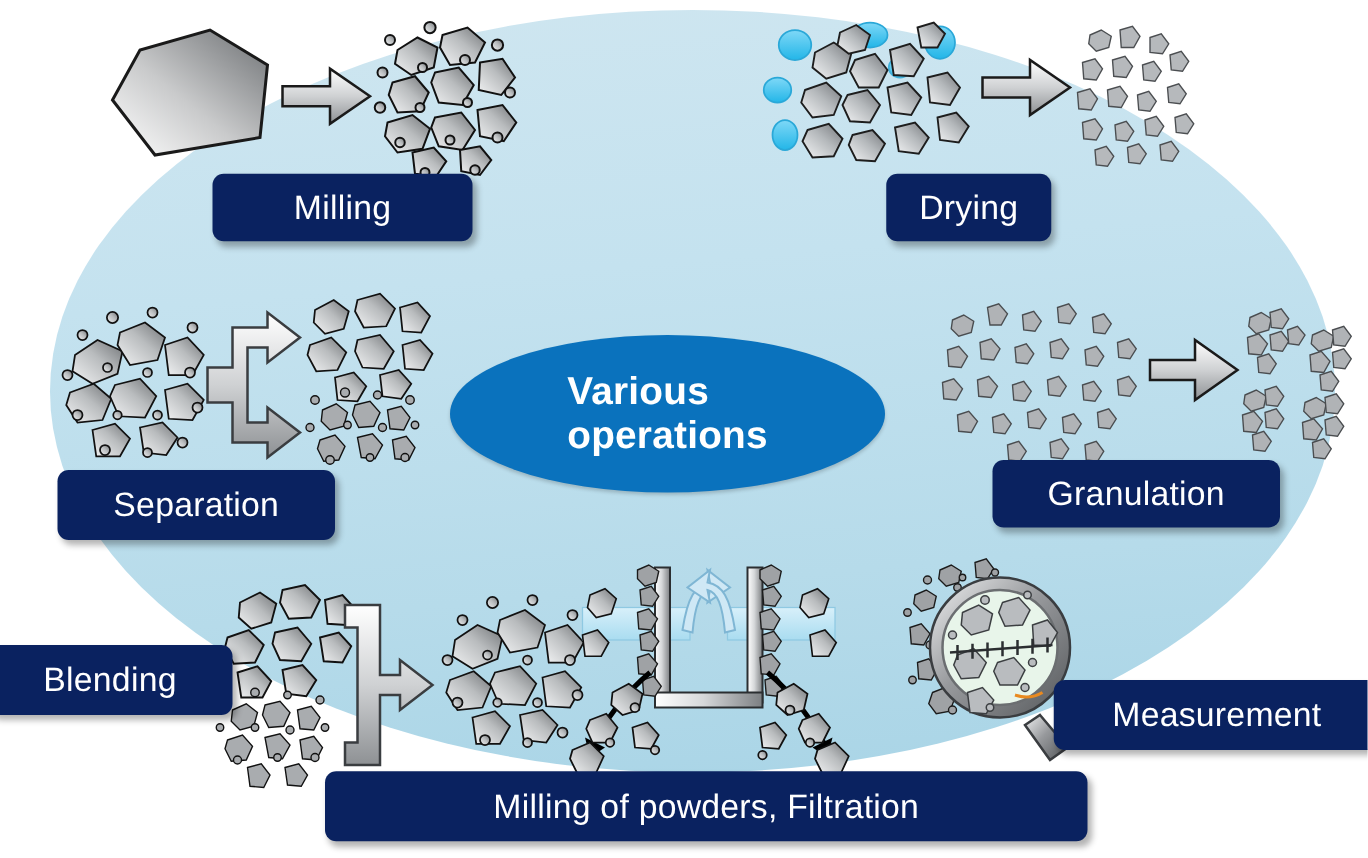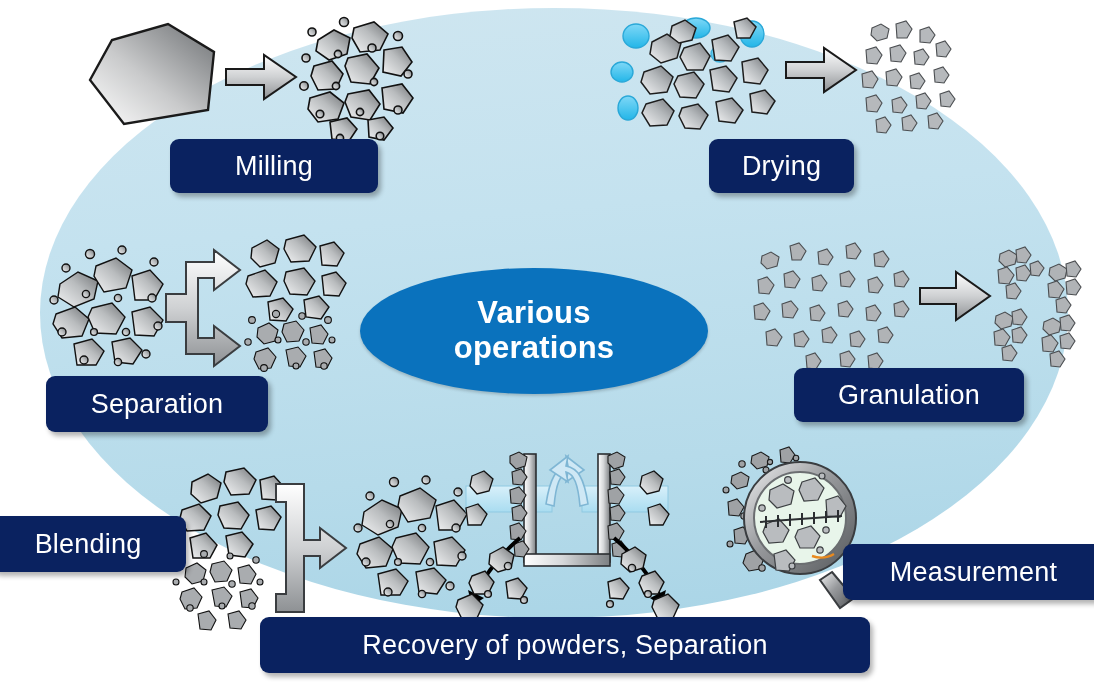--- a/index.html
+++ b/index.html
@@ -15,33 +15,33 @@
 
   .center-ellipse{
     position:absolute;left:360px;top:268px;width:348px;height:126px;
     border-radius:50%;
     background:#0a72bd;
     display:flex;align-items:center;justify-content:center;
     box-shadow:0 2px 3px rgba(0,0,0,0.18);
   }
   .center-ellipse .ctext{
     color:#ffffff;font-weight:bold;font-size:31px;line-height:1.12;
-    text-align:center;letter-spacing:.2px;white-space:pre-line;
+    text-align:left;letter-spacing:.2px;white-space:pre-line;
   }
 
   .label{
     position:absolute;background:#0a2260;color:#fff;border-radius:9px;
     display:flex;align-items:center;justify-content:center;
     font-size:27px;letter-spacing:.2px;
     box-shadow:3px 4px 5px rgba(0,0,0,0.30);
     padding:0 18px;box-sizing:border-box;white-space:nowrap;
   }
 
   .lbl-milling     {left:170px; top:139px; width:208px; height:54px;}
-  .lbl-drying      {left:709px; top:139px; width:145px; height:54px;}
+  .lbl-drying      {left:709px; top:139px; width:132px; height:54px;}
   .lbl-separation  {left:46px;  top:376px; width:222px; height:56px;}
   .lbl-granulation {left:794px; top:368px; width:230px; height:54px;}
   .lbl-blending    {left:-10px; top:516px; width:196px; height:56px;}
   .lbl-measurement {left:843px; top:544px; width:261px; height:56px;}
   .lbl-recovery    {left:260px; top:617px; width:610px; height:56px;}
 
   .art{position:absolute;}
   .art svg{display:block;overflow:visible;}
 </style>
 </head>
@@ -509,17 +509,17 @@
   <div class="label lbl-milling">Milling</div>
 
   <div class="label lbl-drying">Drying</div>
 
   <div class="label lbl-separation">Separation</div>
 
   <div class="label lbl-granulation">Granulation</div>
 
   <div class="label lbl-blending">Blending</div>
 
-  <div class="label lbl-recovery">Recovery of powders, Separation</div>
+  <div class="label lbl-recovery">Milling of powders, Filtration</div>
 
   <div class="label lbl-measurement">Measurement</div>
 
 </div>
 
 </body></html>

